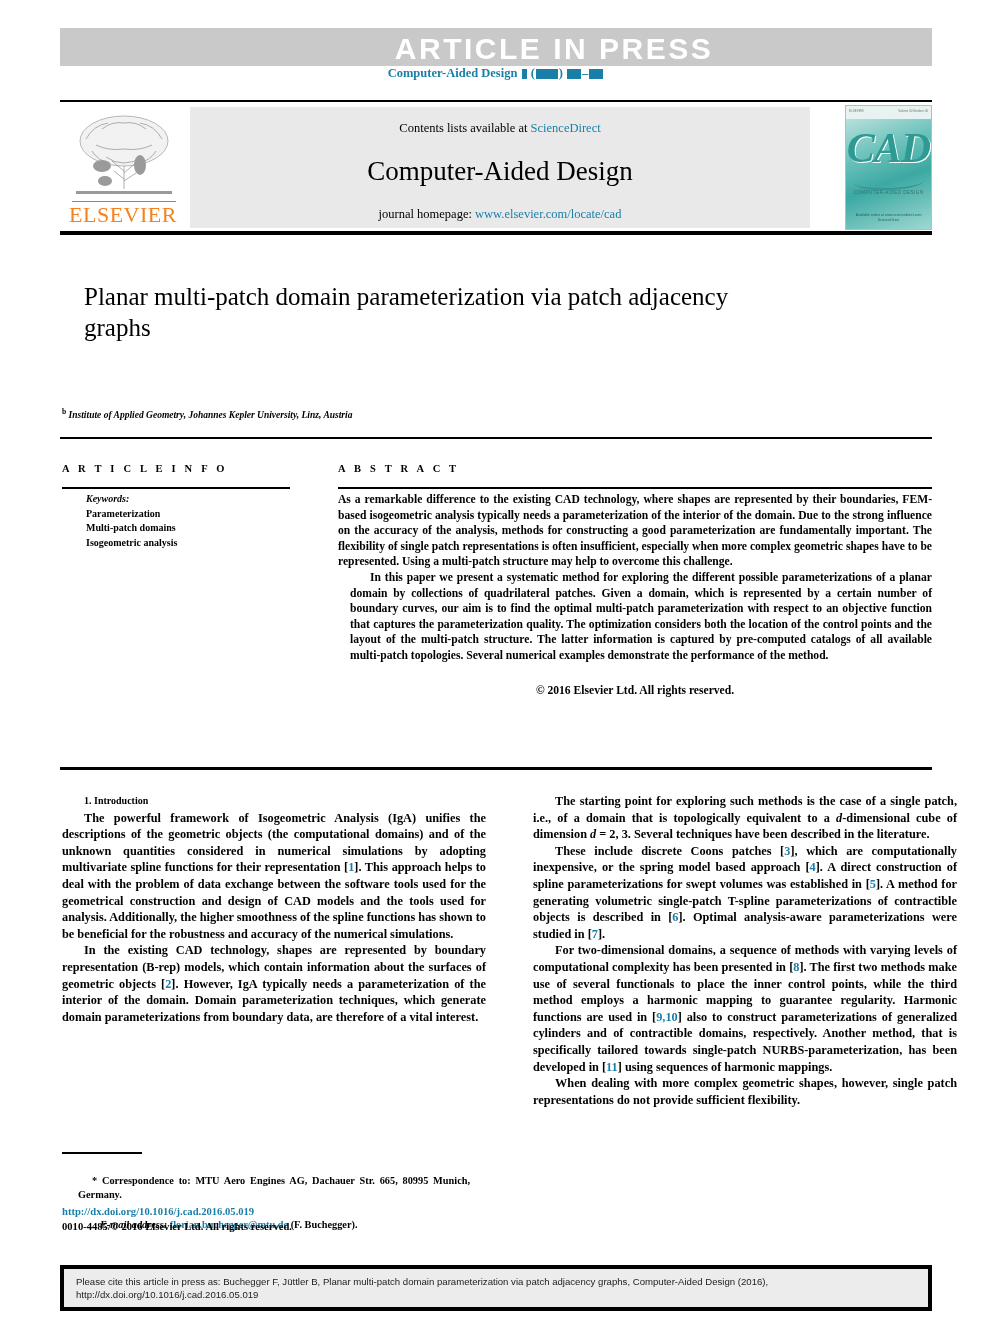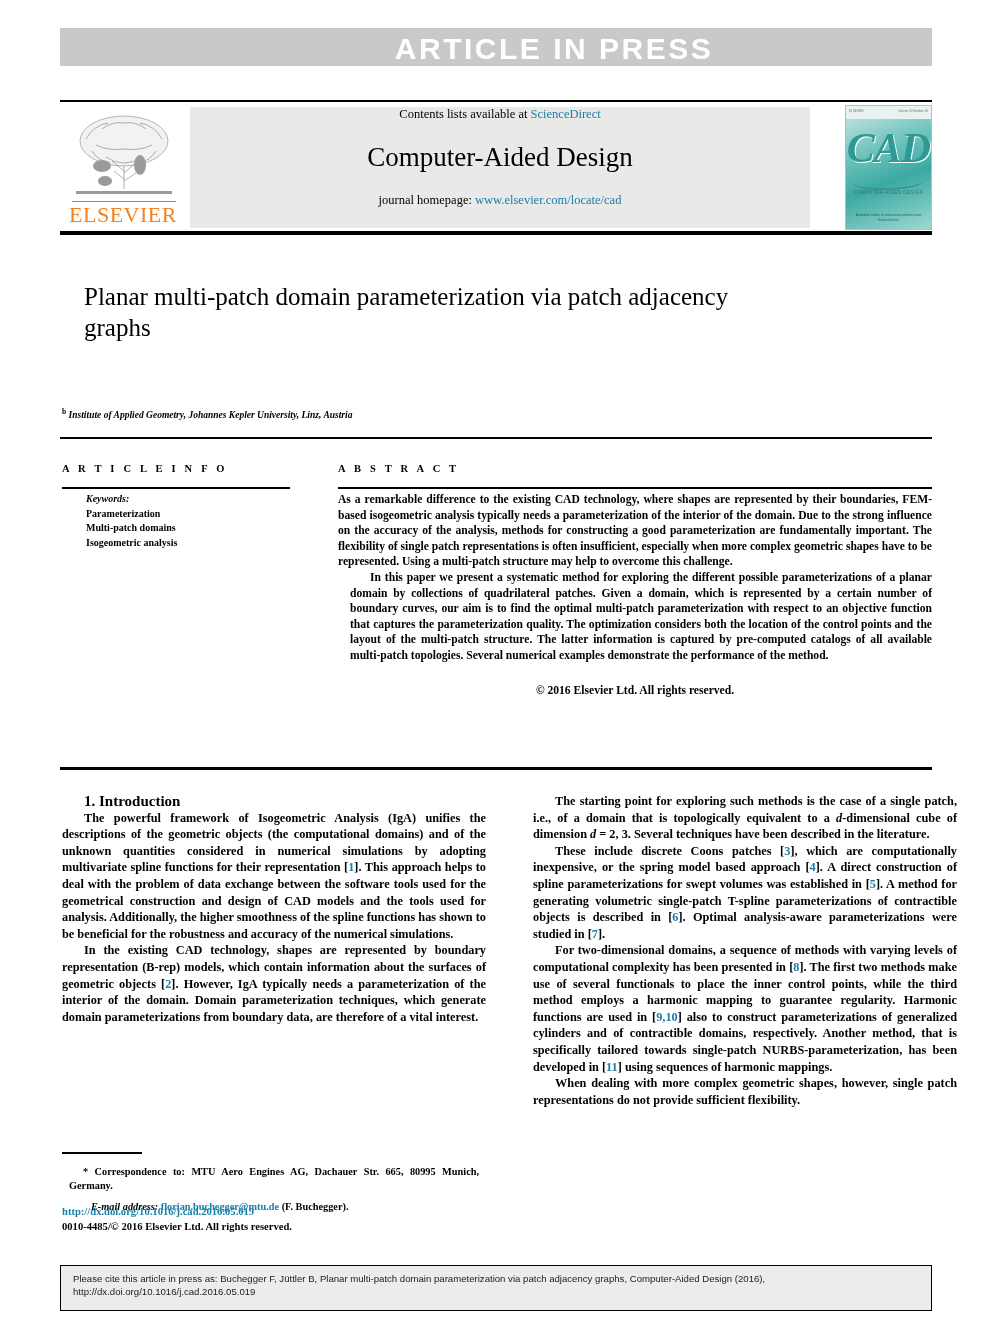--- a/index.html
+++ b/index.html
@@ -121,21 +121,21 @@
   .center-panel {
     position: absolute;
     left: 130px;
     top: 2px;
     width: 620px;
     height: 121px;
     background: #e9e9e9;
     text-align: center;
   }
   .contents-line {
-    margin-top: 0;
+    margin-top: 14px;
     font-size: 12.5px;
     font-family: "Liberation Serif", serif;
   }
   .link { color: #1a7fa8; }
   .journal-title {
     margin-top: 20px;
     font-size: 27px;
     font-family: "Liberation Serif", serif;
   }
   .homepage-line {
@@ -318,21 +318,21 @@
     width: 424px;
     font-size: 12.3px;
     line-height: 16.6px;
     text-align: justify;
     font-weight: bold;
   }
   .col.left  { left: 62px; }
   .col.right { left: 533px; }
   .col p { margin: 0; text-indent: 22px; }
   .h2 {
-    font-size: 15px;
+    font-size: 10px;
     font-weight: bold;
     margin: 0 0 14px 0;
     text-indent: 0;
   }
   .col .ref { color: #1a7fa8; }
   .col em { font-style: italic; }
 
   
   .foot-rule {
     position: absolute;
@@ -345,21 +345,21 @@
   .footnote {
     position: absolute;
     left: 62px;
     top: 1158px;
     width: 424px;
     font-size: 10.3px;
     line-height: 14.2px;
     text-align: justify;
     font-weight: bold;
   }
-  .footnote p { margin: 7px; }
+  .footnote p { margin: 16px; }
   .footnote p.p1 { text-indent: 14px; }
   .footnote p.p2 { text-indent: 22px; margin-top: 3px; }
   .footnote .em { font-style: italic; }
 
   .doi-block {
     position: absolute;
     left: 62px;
     top: 1205px;
     width: 424px;
     font-size: 10.6px;
@@ -369,41 +369,47 @@
   .doi-block .doi { color: #1a7fa8; }
 
   
   .cite-box {
     position: absolute;
     left: 60px;
     top: 1265px;
     width: 872px;
     height: 46px;
     background: #ececec;
-    border: 1px solid #000000;
+    border: 4px solid #000000;
     box-sizing: border-box;
   }
   .cite-text {
     position: absolute;
     left: 12px;
     top: 6px;
     width: 848px;
     font-size: 9.6px;
     line-height: 13px;
     font-family: "Liberation Sans", "DejaVu Sans", sans-serif;
     color: #222;
   }
 </style>
 </head>
 <body>
 
 <div class="page">
 
   <div class="aip-band">
     <div class="aip-text">ARTICLE IN PRESS</div>
+  </div>
+  <div class="journal-line">
+    <span>Computer-Aided Design</span>
+    <span class="jbox b1"></span>
+    <span>(</span><span class="jbox b4"></span><span>)</span>
+    <span class="jbox b3"></span><span>–</span><span class="jbox b3"></span>
   </div>
 
   <div class="rule-thin-top"></div>
   <div class="masthead">
 
     <div class="elsevier-logo">
       <div class="tree-box">
         <svg width="104" height="88" viewBox="0 0 104 88">
           <g stroke="#8d8d8d" stroke-width="0.7" fill="none">
             <ellipse cx="52" cy="30" rx="44" ry="25" fill="#f2f2f2" stroke="#9a9a9a"></ellipse>

